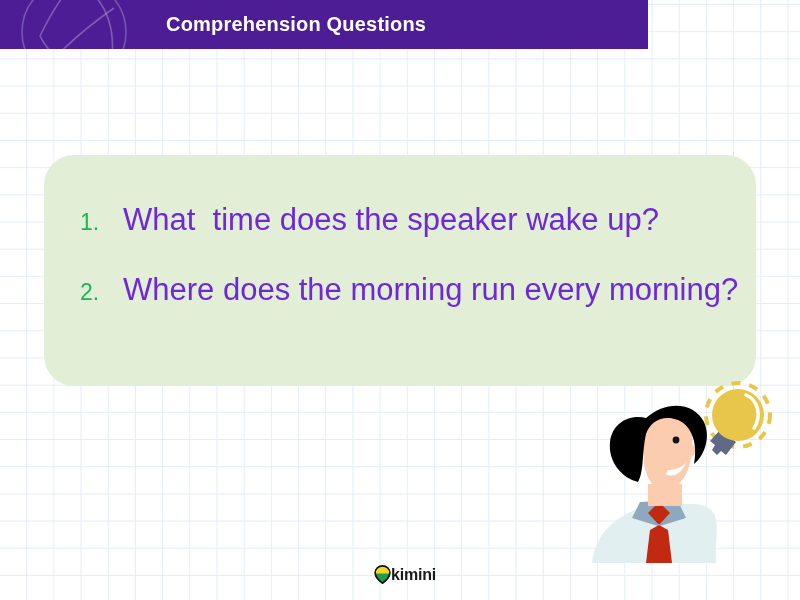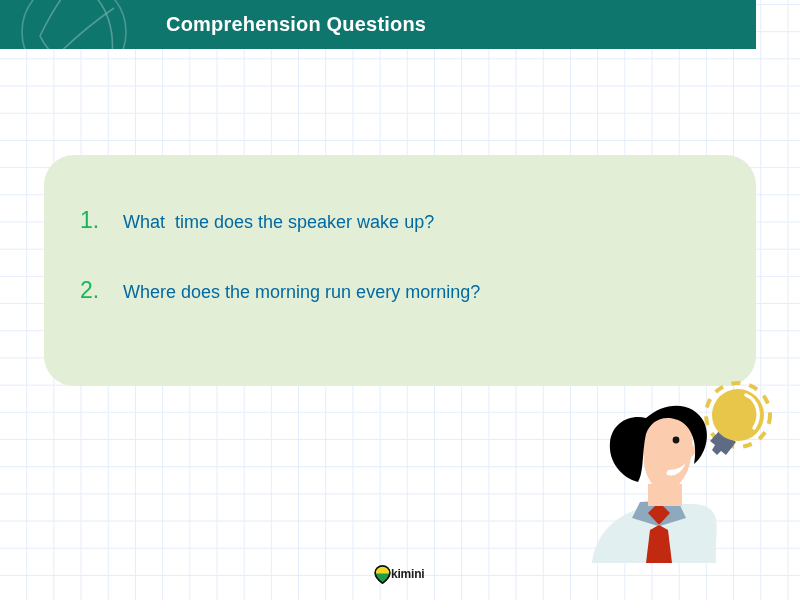--- a/index.html
+++ b/index.html
@@ -33,23 +33,23 @@
       linear-gradient(to bottom, #e3edfb 1px, transparent 1px);
     background-size: 27.2px 27.2px;
     background-position: -1px 4px;
   }
 
   
   #header-bar {
     position: absolute;
     left: 0;
     top: 0;
-    width: 756px;
+    width: 648px;
     height: 49px;
-    background-color: #0f766e;
+    background-color: #4c1d95;
     overflow: hidden;
   }
 
   #header-watermark {
     position: absolute;
     left: 14px;
     top: -28px;
     width: 120px;
     height: 120px;
     opacity: 0.55;
@@ -95,22 +95,22 @@
 
   .question-number {
     color: #18b659;
     font-size: 23px;
     width: 43px;
     flex: 0 0 43px;
     line-height: 30px;
   }
 
   .question-text {
-    color: #0369a1;
-    font-size: 18px;
+    color: #6d28d9;
+    font-size: 31px;
     line-height: 30px;
     white-space: pre;
   }
 
   
   #illustration {
     position: absolute;
     left: 590px;
     top: 378px;
     width: 210px;
@@ -127,21 +127,21 @@
     height: 20px;
   }
 
   #footer-logo-mark {
     width: 17px;
     height: 19px;
     flex: 0 0 17px;
   }
 
   #footer-logo-text {
-    font-size: 12px;
+    font-size: 16px;
     font-weight: bold;
     color: #1a1a1a;
     line-height: 19px;
     margin-left: 0px;
     letter-spacing: -0.2px;
   }
 </style>
 </head>
 <body>
 

